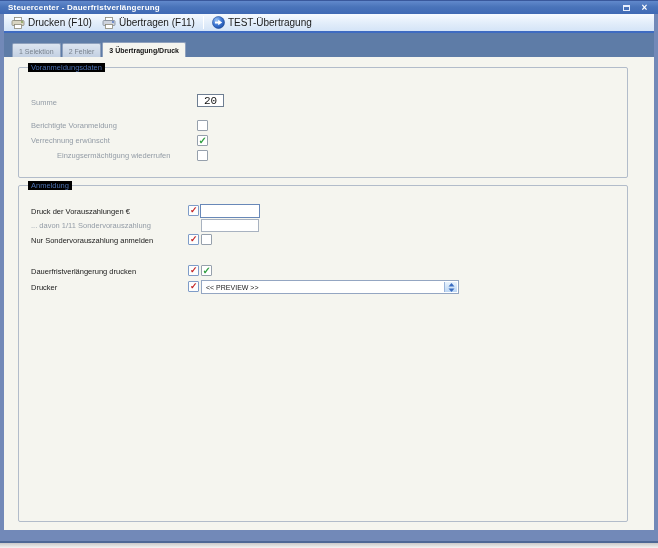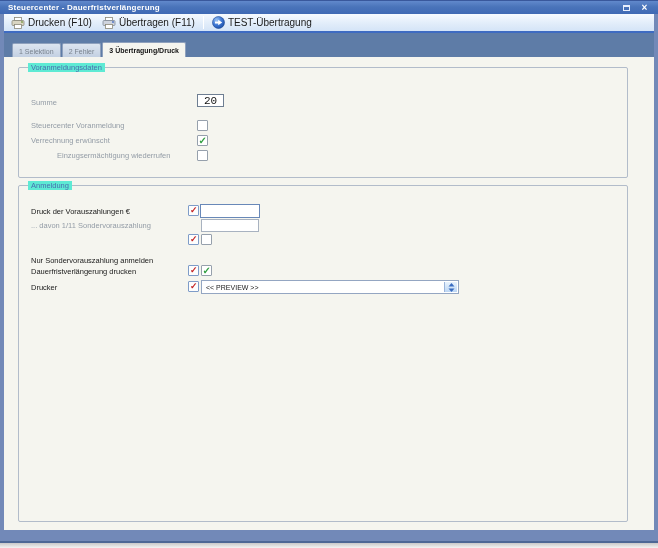--- a/index.html
+++ b/index.html
@@ -51,21 +51,21 @@
   }
   
   .content {
     position:absolute; left:4px; top:57px; width:650px; height:473px;
     background:#f5f5ef;
   }
   .groupbox {
     position:absolute; border:1px solid #b2bcca; border-radius:2px;
   }
   .gb-legend {
-    position:absolute; top:-5px; left:9px; background:#5eead4;
+    position:absolute; top:-5px; left:9px; background:#000000;
     color:#4a6faf; font-size:7.5px; padding:0 3px; line-height:9px; white-space:nowrap;
   }
   .lbl { position:absolute; font-size:7.5px; color:#1a1a1a; line-height:11px; white-space:nowrap; }
   .lbl.gray { color:#939ca6; }
   .txtin {
     position:absolute; height:13px; background:#ffffff; border:1px solid #a8b2c0;
     font-family:Liberation Mono, monospace; font-size:11px; color:#111; padding:0 6px;
   }
   .txtin.dark { border-color:#6888b8; height:14px; }
   .txtin.year { text-align:right; border-color:#6e7e92; }
@@ -164,41 +164,41 @@
   </div>
 
   <div class="content">
 
     <div class="groupbox" style="left:14px; top:10px; width:610px; height:111px;">
       <span class="gb-legend">Voranmeldungsdaten</span>
 
       <span class="lbl gray" style="left:12px; top:29px;">Summe</span>
       <input class="txtin year" style="left: 178px; top: 26px; width: 27px;" type="text" value="2014">
 
-      <span class="lbl gray" style="left:12px; top:52px;">Steuercenter Voranmeldung</span>
+      <span class="lbl gray" style="left:12px; top:52px;">Berichtigte Voranmeldung</span>
       <span class="cb" style="left:178px; top:52px;"></span>
 
       <span class="lbl gray" style="left:12px; top:67px;">Verrechnung erwünscht</span>
       <span class="cb checked" style="left:178px; top:67px;"></span>
 
       <span class="lbl gray" style="left:12px; top:82px;margin-left:26px;">Einzugsermächtigung wiederrufen</span>
       <span class="cb" style="left:178px; top:82px;"></span>
     </div>
 
     <div class="groupbox" style="left:14px; top:128px; width:610px; height:337px;">
       <span class="gb-legend">Anmeldung</span>
 
       <span class="lbl" style="left:12px; top:20px;">Druck der Vorauszahlungen €</span>
       <span class="assist" style="left:169px; top:19px;"></span>
       <input class="txtin dark" style="left: 181px; top: 18px; width: 60px;" type="text" value="">
 
       <span class="lbl gray" style="left:12px; top:34px;">... davon 1/11 Sondervorauszahlung</span>
       <input class="txtin" style="left: 182px; top: 33px; width: 58px;" type="text" value="">
 
-      <span class="lbl" style="left:12px; top:49px;margin-top:20px;">Nur Sondervorauszahlung anmelden</span>
+      <span class="lbl" style="left:12px; top:49px;">Nur Sondervorauszahlung anmelden</span>
       <span class="assist" style="left:169px; top:48px;"></span>
       <span class="cb" style="left:182px; top:48px;"></span>
 
       <span class="lbl" style="left:12px; top:80px;">Dauerfristverlängerung drucken</span>
       <span class="assist" style="left:169px; top:79px;"></span>
       <span class="cb checked" style="left:182px; top:79px;"></span>
 
       <span class="lbl" style="left:12px; top:96px;">Drucker</span>
       <span class="assist" style="left:169px; top:95px;"></span>
       <div class="combo" style="left:182px; top:94px; width:258px;">

